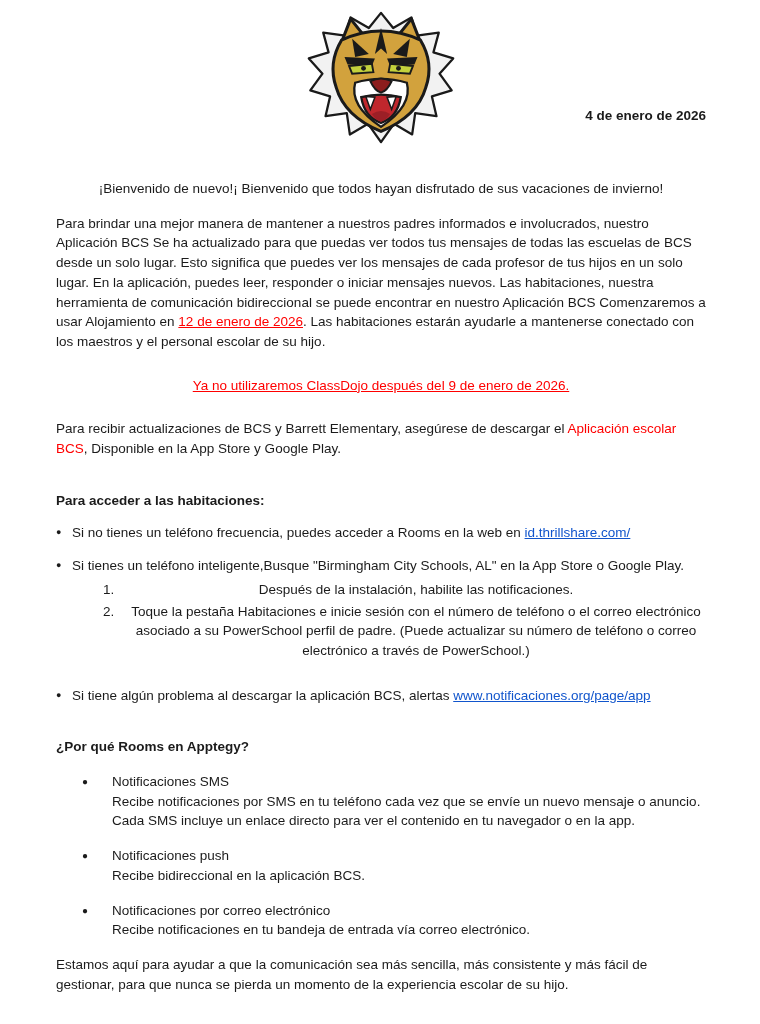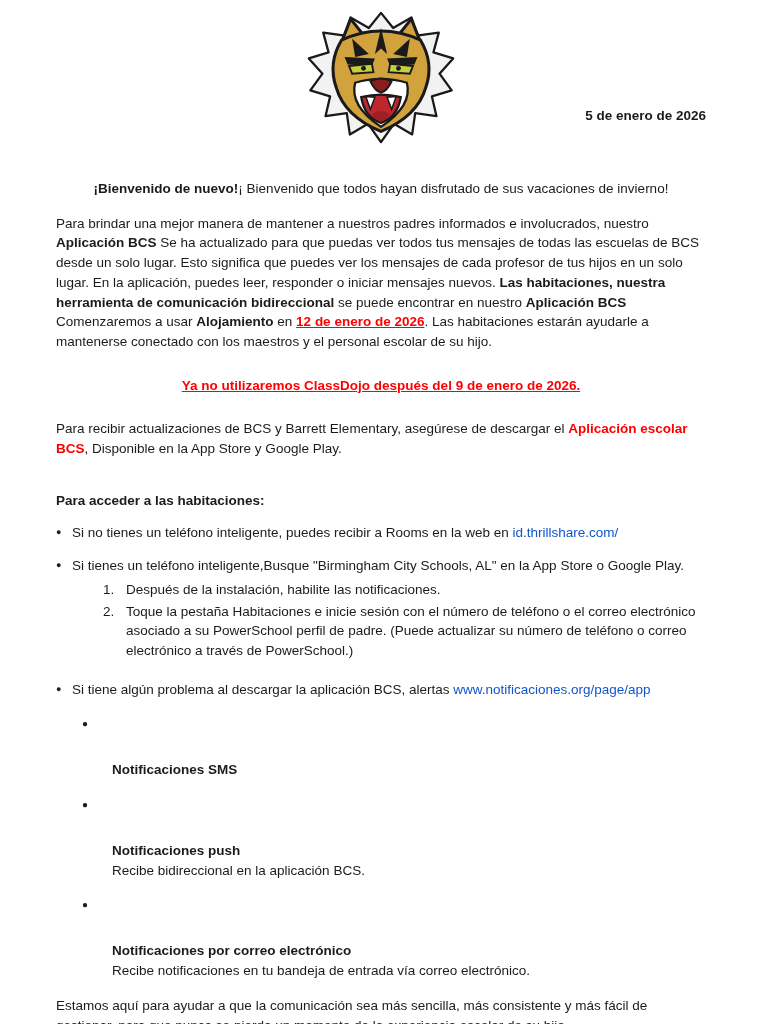--- a/index.html
+++ b/index.html
@@ -10,29 +10,29 @@
     font-size:13.5px; line-height:1.46;
     padding:6px 54px 30px 56px;
     position:relative;
   }
   .masthead { position:relative; height:158px; }
   .logo { position:absolute; left:50%; transform:translateX(-50%); top:2px; width:152px; height:148px; }
   .logo svg { width:100%; height:100%; }
   .date { position:absolute; right:0; top:100px; font-weight:bold; }
   p { margin:15px 0; }
   .center { text-align:center; }
-  .b, .bold { font-weight:bold;margin-top:46px; }
+  .b, .bold { font-weight:normal; }
   .u { text-decoration:underline; }
   .red { color:#ff0000; }
-  .link { color:#1155cc; cursor:pointer;text-align:center; }
+  .link { color:#1155cc; text-decoration:underline; cursor:pointer;text-align:center; }
   .heading { font-weight:bold; margin:32px 0 12px; }
   .bullet { display:flex; margin:13px 0; }
   .bullet .marker { flex:0 0 16px; font-size:9px; line-height:19.5px; }
   .bullet .btext { flex:1; }
-  ol.steps { margin:4px 0 6px 0; padding-left:46px; }
+  ol.steps { margin:4px 0 12px 0; padding-left:46px;text-align:center; }
   ol.steps li { margin:2px 0; padding-left:8px; }
   .notif { display:flex; margin:15px 0 15px 26px; }
   .notif .marker { flex:0 0 30px; font-size:10px; line-height:19.5px; }
   .notif .ntext { flex:1; }
 </style>
 </head>
 <body>
 
 <div class="page">
 
@@ -64,60 +64,62 @@
         <path d="M86,94 Q100,87 114,94 Q108,107 100,109 Q92,107 86,94 Z" fill="#8c1d1d" stroke="#1a1a1a" stroke-width="2.5"></path>
 
         <path d="M74,115 Q100,108 126,115 Q122,141 100,149 Q78,141 74,115 Z" fill="#c0272d" stroke="#1a1a1a" stroke-width="3"></path>
 
         <path d="M88,137 Q100,129 112,137 Q106,146 100,147 Q94,146 88,137 Z" fill="#9c1f26"></path>
 
         <polygon points="80,114 86,131 92,115" fill="#ffffff" stroke="#1a1a1a" stroke-width="2"></polygon>
         <polygon points="108,115 114,131 120,114" fill="#ffffff" stroke="#1a1a1a" stroke-width="2"></polygon>
       </svg>
     </div>
-    <div class="date">5 de enero de 2026</div>
+    <div class="date">4 de enero de 2026</div>
   </div>
 
   <p class="center"><span class="b">¡Bienvenido de nuevo!</span><span>¡ Bienvenido que todos hayan disfrutado de sus vacaciones de invierno!</span></p>
 
   <p><span>Para brindar una mejor manera de mantener a nuestros padres informados e involucrados, nuestro </span><span class="b">Aplicación BCS</span><span> Se ha actualizado para que puedas ver todos tus mensajes de todas las escuelas de BCS desde un solo lugar. Esto significa que puedes ver los mensajes de cada profesor de tus hijos en un solo lugar. En la aplicación, puedes leer, responder o iniciar mensajes nuevos. </span><span class="b">Las habitaciones, nuestra herramienta de comunicación bidireccional</span><span> se puede encontrar en nuestro </span><span class="b">Aplicación BCS</span><span> Comenzaremos a usar </span><span class="b">Alojamiento</span><span> en </span><span class="b u red">12 de enero de 2026</span><span>. Las habitaciones estarán ayudarle a mantenerse conectado con los maestros y el personal escolar de su hijo.</span></p>
 
   <p class="center" style="margin:24px 0;"><span class="b u red">Ya no utilizaremos ClassDojo después del 9 de enero de 2026.</span></p>
 
   <p><span>Para recibir actualizaciones de BCS y Barrett Elementary, asegúrese de descargar el </span><span class="b red">Aplicación escolar BCS</span><span>, Disponible en la App Store y Google Play.</span></p>
 
   <p class="heading">Para acceder a las habitaciones:</p>
 
   <div class="bullet">
     <span class="marker">●</span>
-    <span class="btext"><span>Si no tienes un teléfono inteligente, puedes recibir a Rooms en la web en </span><span class="link">id.thrillshare.com/</span></span>
+    <span class="btext"><span>Si no tienes un teléfono frecuencia, puedes acceder a Rooms en la web en </span><span class="link">id.thrillshare.com/</span></span>
   </div>
 
   <div class="bullet">
     <span class="marker">●</span>
     <div class="btext">
       <span><span>Si tienes un teléfono inteligente,Busque "Birmingham City Schools, AL" en la App Store o Google Play.</span></span>
       <ol class="steps">
         <li>Después de la instalación, habilite las notificaciones.</li>
         <li>Toque la pestaña Habitaciones e inicie sesión con el número de teléfono o el correo electrónico asociado a su PowerSchool perfil de padre. (Puede actualizar su número de teléfono o correo electrónico a través de PowerSchool.)</li>
       </ol>
     </div>
   </div>
 
   <div class="bullet">
     <span class="marker">●</span>
     <span class="btext"><span>Si tiene algún problema al descargar la aplicación BCS, alertas </span><span class="link">www.notificaciones.org/page/app</span></span>
   </div>
 
+  <p class="heading">¿Por qué Rooms en Apptegy?</p>
 
 
   <div class="notif">
     <span class="marker">●</span>
     <div class="ntext">
       <div class="bold">Notificaciones SMS</div>
+      <div>Recibe notificaciones por SMS en tu teléfono cada vez que se envíe un nuevo mensaje o anuncio. Cada SMS incluye un enlace directo para ver el contenido en tu navegador o en la app.</div>
     </div>
   </div>
 
   <div class="notif">
     <span class="marker">●</span>
     <div class="ntext">
       <div class="bold">Notificaciones push</div>
       <div>Recibe bidireccional en la aplicación BCS.</div>
     </div>
   </div>

